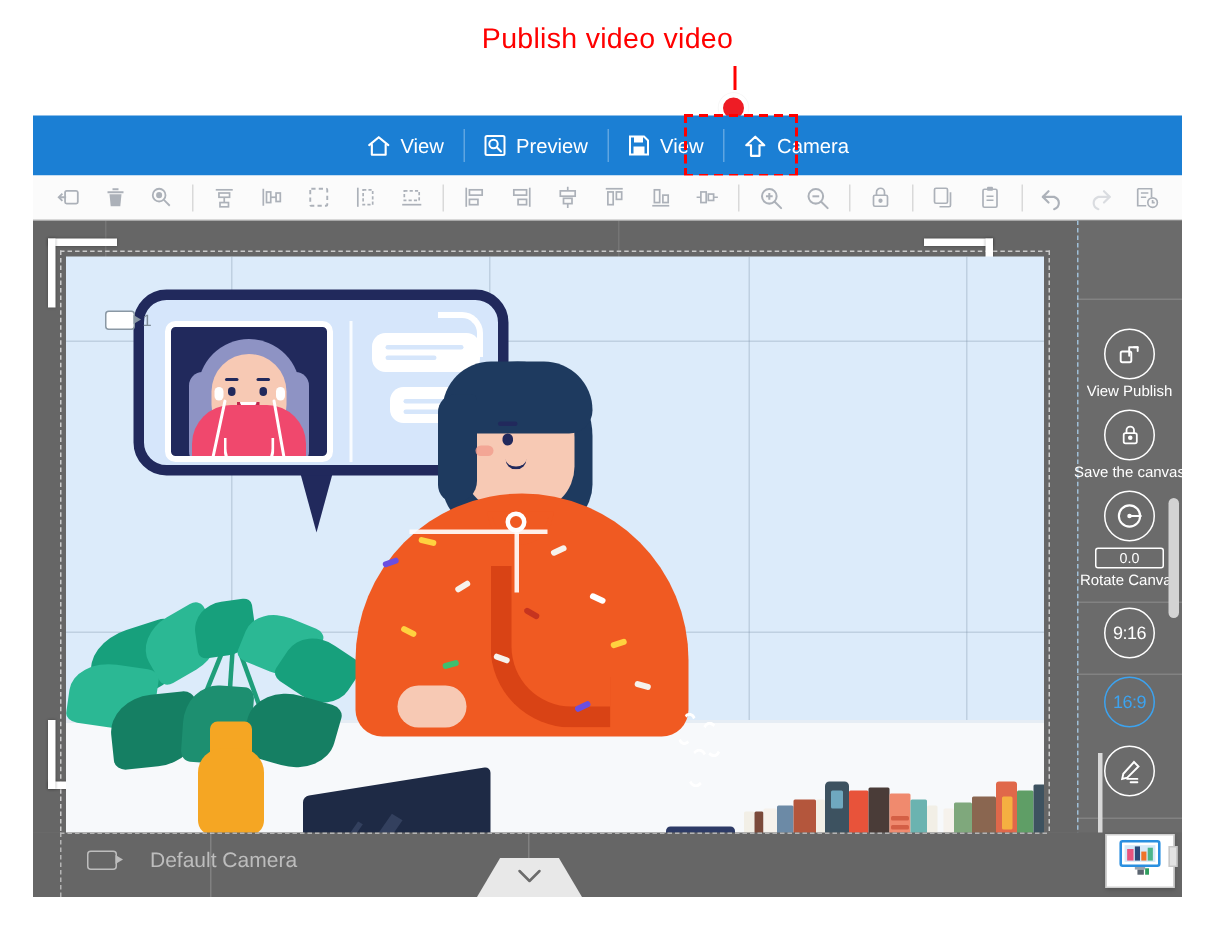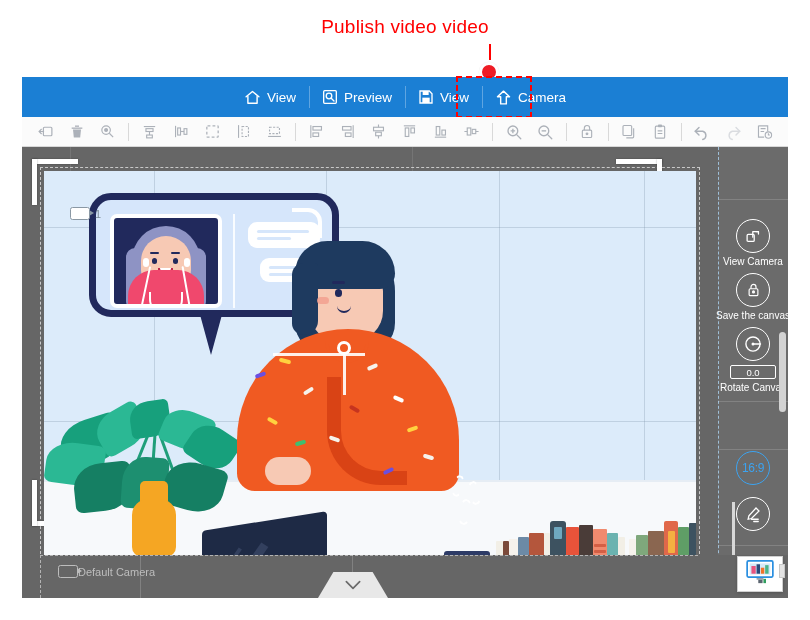--- a/index.html
+++ b/index.html
@@ -127,22 +127,22 @@
     width:766px; height:43px;
     background:#666666;
   }
   .bstrip-dash {
     position:absolute; left:18px; top:0px; right:90px; height:1px;
     border-top:1px dashed #b4b4b4;
   }
   .bstrip-vdash { position:absolute; left:18px; top:0; bottom:0; border-left:1px dashed #b4b4b4; }
   .default-cam {
     position:absolute; left:36px; top:10px;
-    display:flex; align-items:center; gap:0;
-    font-size:11px; color:#bdbdbd;
+    display:flex; align-items:center; gap:22px;
+    font-size:14px; color:#bdbdbd;
   }
   .default-cam .cam-chip { border-color:#bdbdbd; background:transparent; }
   .default-cam .cam-chip::after { border-left-color:#bdbdbd; }
   .bstrip-col { position:absolute; top:0; bottom:0; width:1px; background:rgba(255,255,255,.18); }
 
   
   .collapse-tab {
     position:absolute; left:318px; top:572px;
     width:70px; height:26px;
     background:#e8e8e8;
@@ -764,21 +764,21 @@
     <div class="dash-left"></div>
 
     <div class="rp-item" style="top:72px;">
       <div class="rp-circle">
         <svg width="17" height="17" viewBox="0 0 24 24" fill="none" stroke="#fff" stroke-width="1.8" stroke-linecap="round" stroke-linejoin="round">
           <rect x="3" y="9" width="10" height="10" rx="1.5"></rect>
           <path d="M11 13 V5 h8"></path>
             <path d="M15.5 5 L19 5 L19 8.5"></path>
         </svg>
       </div>
-      <div class="rp-label">View Camera</div>
+      <div class="rp-label">View Publish</div>
     </div>
 
     <div class="rp-div" style="top:52px;"></div>
 
     <div class="rp-item" style="top:126px;">
       <div class="rp-circle">
         <svg width="15" height="16" viewBox="0 0 24 24" fill="none" stroke="#fff" stroke-width="1.9">
           <rect x="5" y="10" width="14" height="11" rx="2"></rect>
           <path d="M8 10 V7 a4 4 0 0 1 8 0 v3"></path>
           <circle cx="12" cy="15" r="1.5" fill="#fff"></circle>
@@ -794,20 +794,25 @@
           <path d="M12 12 h9" stroke-linecap="round"></path>
           <circle cx="12" cy="12" r="1.8" fill="#fff" stroke="none"></circle>
         </svg>
       </div>
       <div class="rot-field">0.0</div>
       <div class="rp-label">Rotate Canvas</div>
     </div>
 
     <div class="rp-div" style="top:254px;"></div>
 
+    <div class="rp-item" style="top:258px;">
+      <div class="rp-circle">
+        <span class="rp-ratio">9:16</span>
+      </div>
+    </div>
 
     <div class="rp-div" style="top:302px;"></div>
 
     <div class="rp-item" style="top:304px;">
       <div class="rp-circle blue">
         <span class="rp-ratio">16:9</span>
       </div>
     </div>
 
     <div class="rp-item" style="top:350px;">

